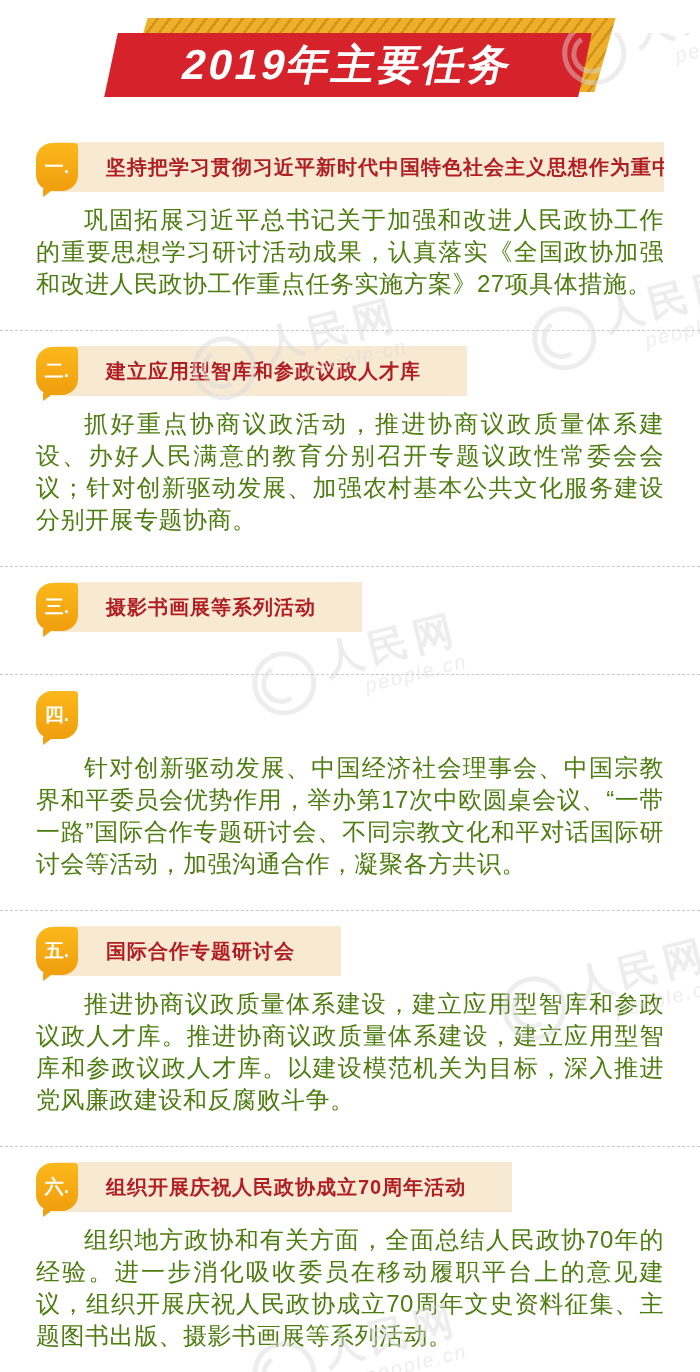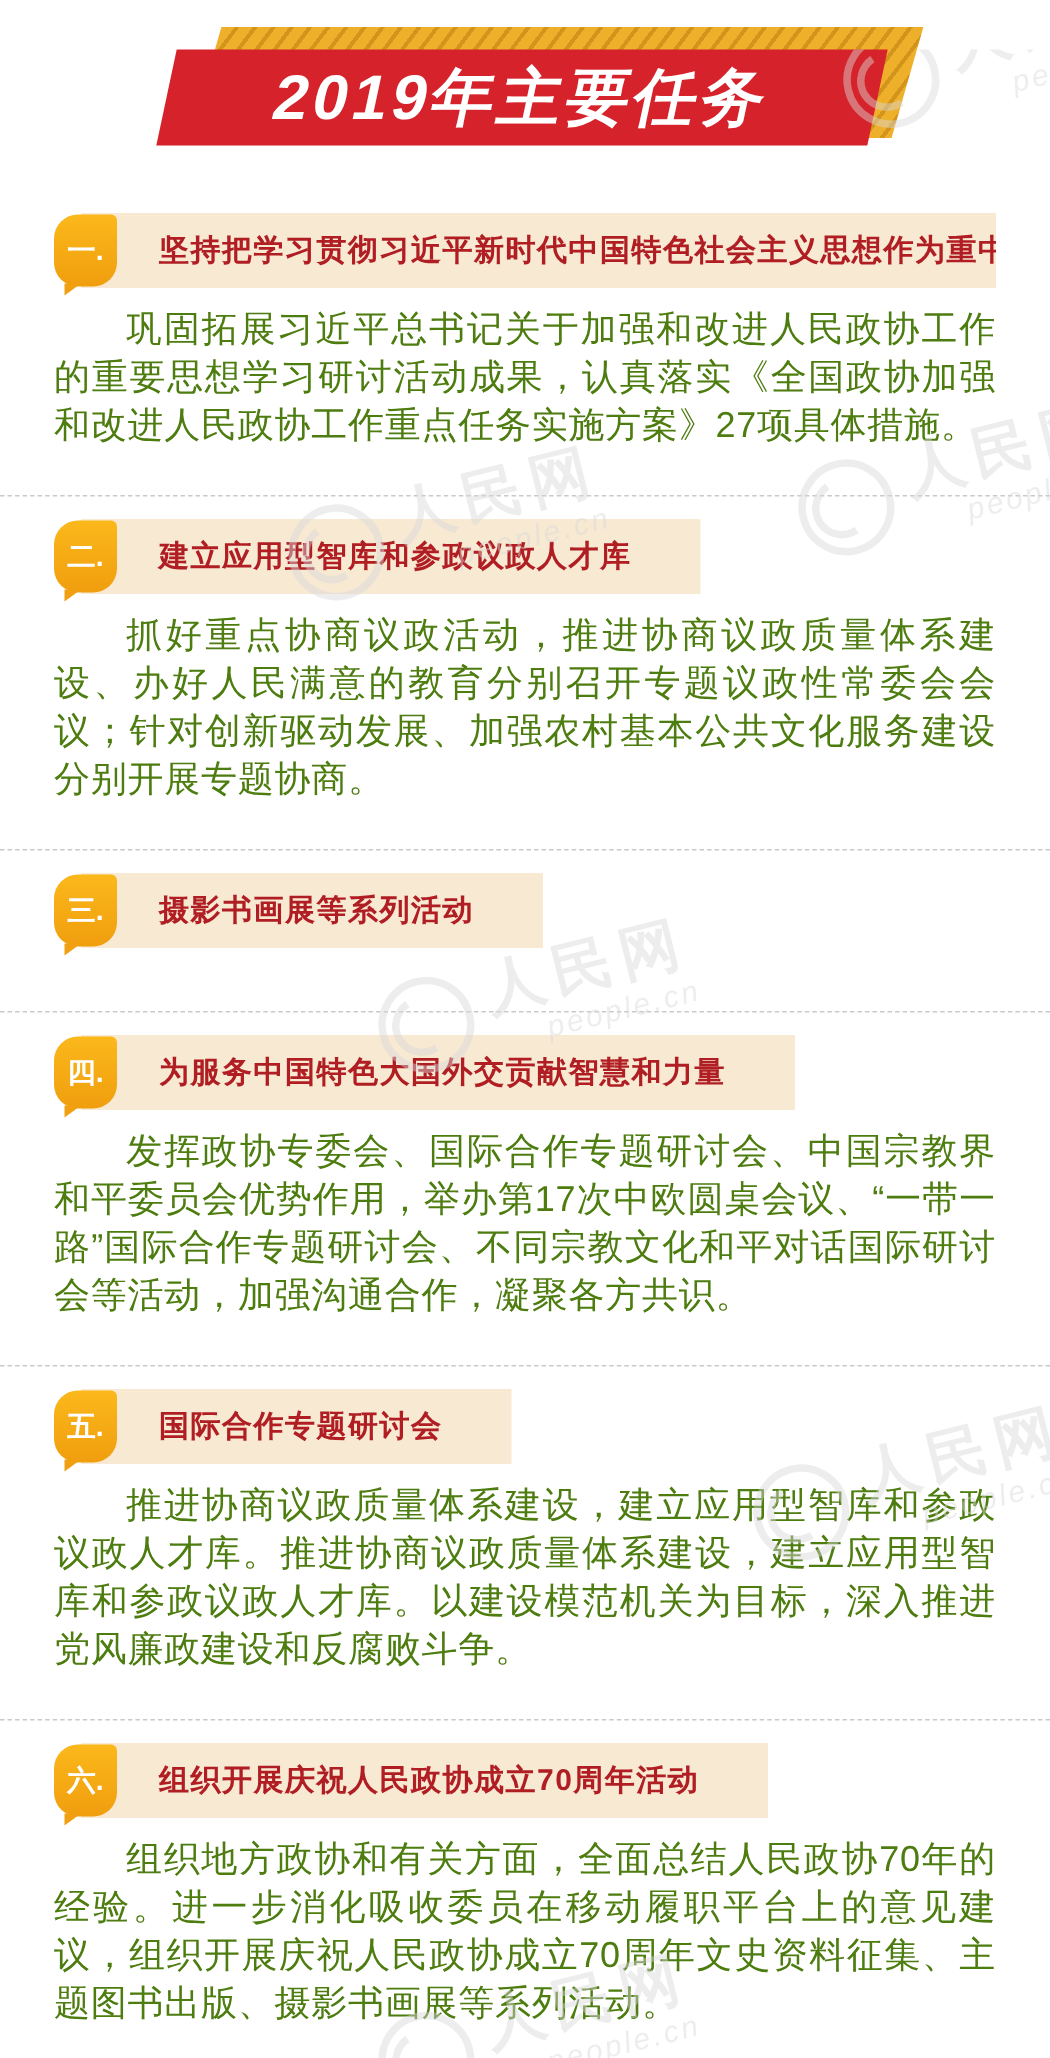--- a/index.html
+++ b/index.html
@@ -87,23 +87,22 @@
     <div class="sec-header">
       <span class="badge">三.</span>
       <span class="sec-title">摄影书画展等系列活动</span>
     </div>
   </div>
   <div class="divider"></div>
 
   <div class="section">
     <div class="sec-header">
       <span class="badge">四.</span>
-      <span class="sec-title">为服务中国特色大国外交贡献智慧和力量</span>
     </div>
-    <p class="sec-body">发挥政协专委会、国际合作专题研讨会、中国宗教界和平委员会优势作用，举办第17次中欧圆桌会议、“一带一路”国际合作专题研讨会、不同宗教文化和平对话国际研讨会等活动，加强沟通合作，凝聚各方共识。</p>
+    <p class="sec-body">针对创新驱动发展、中国经济社会理事会、中国宗教界和平委员会优势作用，举办第17次中欧圆桌会议、“一带一路”国际合作专题研讨会、不同宗教文化和平对话国际研讨会等活动，加强沟通合作，凝聚各方共识。</p>
   </div>
   <div class="divider"></div>
 
   <div class="section">
     <div class="sec-header">
       <span class="badge">五.</span>
       <span class="sec-title">国际合作专题研讨会</span>
     </div>
     <p class="sec-body">推进协商议政质量体系建设，建立应用型智库和参政议政人才库。推进协商议政质量体系建设，建立应用型智库和参政议政人才库。以建设模范机关为目标，深入推进党风廉政建设和反腐败斗争。</p>
   </div>

